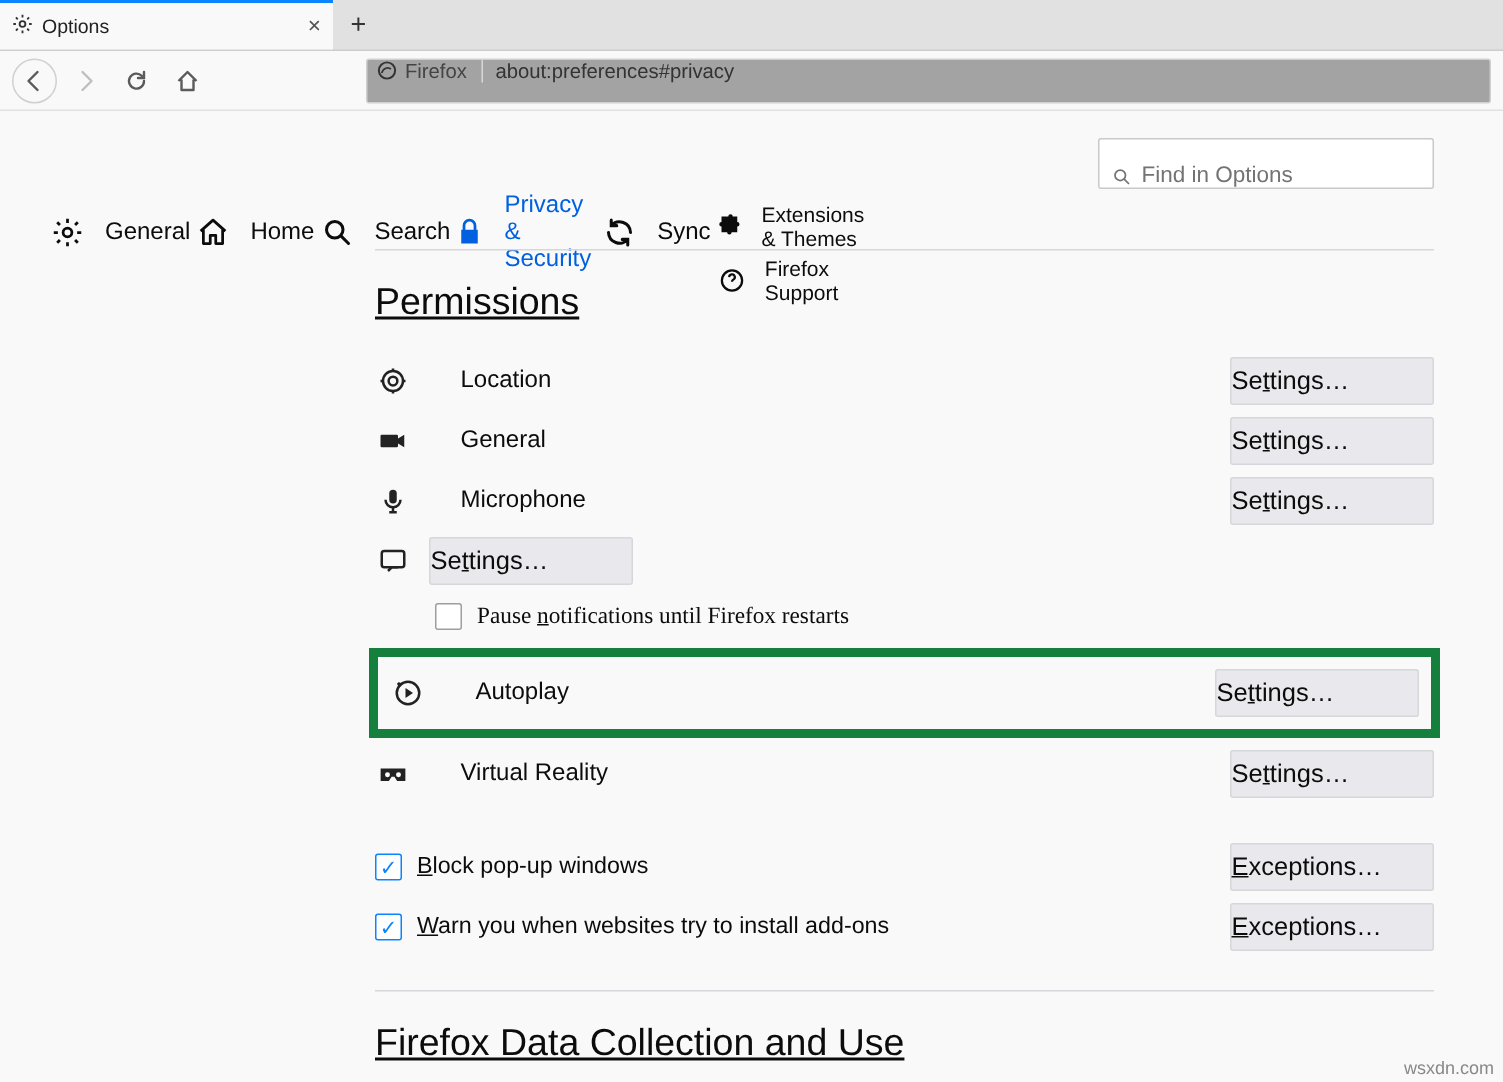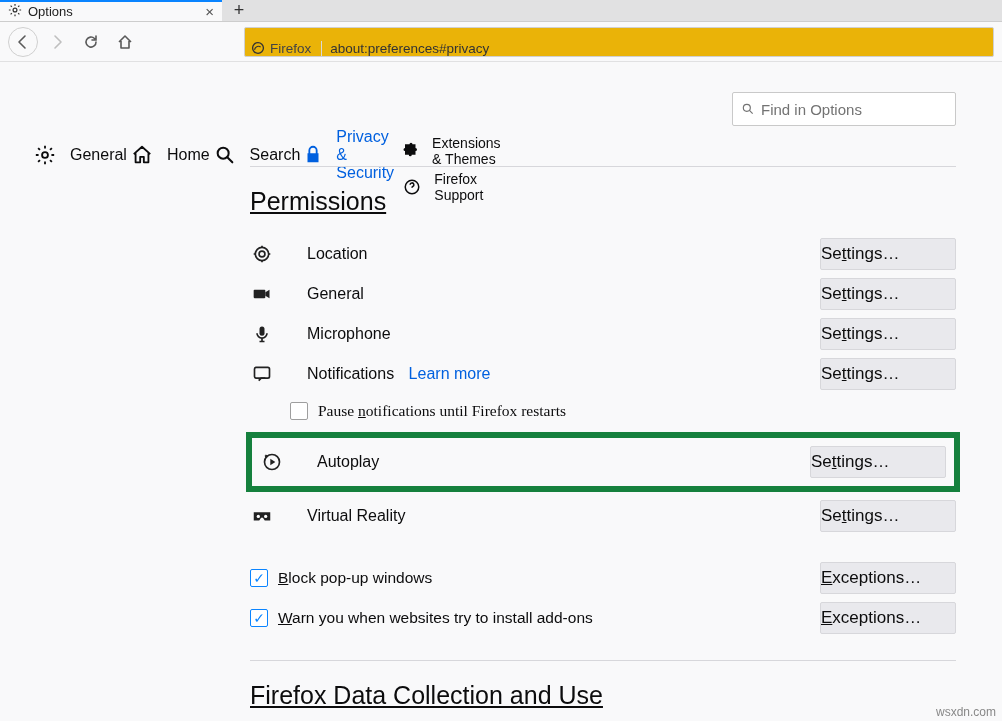--- a/index.html
+++ b/index.html
@@ -10,21 +10,21 @@
     color: #0c0c0d;
     background: #f9f9fa;
     width: 1002px;
     height: 721px;
     overflow: hidden;
     position: relative;
   }
 
   
   .tab-strip {
-    height: 22px;
+    height: 34px;
     background: #e1e1e2;
     display: flex;
     align-items: stretch;
     border-bottom: 1px solid #cdcdcd;
   }
   .tab {
     width: 222px;
     display: flex;
     align-items: center;
     background: #f9f9fa;
@@ -71,23 +71,23 @@
     border: 1px solid #d0d0d0;
     border-radius: 50%;
   }
   .nav-btn.disabled { color: #bfbfbf; }
   .url-bar {
     flex: 1;
     margin-left: 100px;
     height: 30px;
     border: 1px solid #d0d0d0;
     border-radius: 2px;
-    background: #eab308;
-    display: flex;
-    align-items: flex-end;
+    background: #a3a3a3;
+    display: flex;
+    align-items: flex-start;
     padding: 0 6px;
     gap: 8px;
   }
   .url-bar .identity {
     display: flex;
     align-items: center;
     gap: 5px;
     font-size: 13.5px;
     color: #444;
     border-right: 1px solid #d8d8d8;
@@ -147,21 +147,21 @@
     justify-content: flex-end;
     margin-bottom: 40px;
   }
   .find-box {
     width: 224px;
     height: 34px;
     border: 1px solid #c9c9c9;
     border-radius: 2px;
     background: #fff;
     display: flex;
-    align-items: center;
+    align-items: flex-end;
     padding: 0 8px;
     gap: 6px;
     color: #737373;
     font-size: 15px;
   }
   .section-divider { border-top: 1px solid #d7d7db; margin: 0 0 20px 0; }
   .section-title {
     font-size: 25px;
     font-weight: 500;
     color: #0c0c0d;
@@ -330,20 +330,28 @@
       </span>
       <span>Search</span>
     </div>
     <div class="sidebar-item active">
       <span class="s-icon">
         <svg width="22" height="22" viewBox="0 0 24 24" fill="currentColor">
             <path d="M7 10V7a5 5 0 0 1 10 0v3h1v10H6V10h1zm2 0h6V7a3 3 0 0 0-6 0v3z"></path>
           </svg>
       </span>
       <span>Privacy &amp; Security</span>
+    </div>
+    <div class="sidebar-item">
+      <span class="s-icon">
+        <svg width="22" height="22" viewBox="0 0 24 24" fill="none" stroke="currentColor" stroke-width="2.2" stroke-linecap="round">
+            <path d="M20 12a8 8 0 0 0-14-5M4 12a8 8 0 0 0 14 5M6 3v4h4M18 21v-4h-4"></path>
+          </svg>
+      </span>
+      <span>Sync</span>
     </div>
 
     <div class="spacer"></div>
 
     <div class="sidebar-footer">
       <div class="sidebar-item">
         <span class="s-icon">
           <svg width="18" height="18" viewBox="0 0 24 24" fill="currentColor">
               <path d="M10 3a2 2 0 1 1 4 0h4v5a2 2 0 1 1 0 4v5h-5a2 2 0 1 1-4 0H4v-5a2 2 0 1 1 0-4V3h6z"></path>
             </svg>
@@ -411,24 +419,20 @@
       <div class="settings-btn">Se<span class="underline-letter">t</span>tings…</div>
     </div>
 
     <div class="perm-row">
       <span class="perm-icon">
         <svg width="20" height="20" viewBox="0 0 24 24" fill="none" stroke="#222" stroke-width="2">
             <rect x="3" y="4" width="18" height="13" rx="2"></rect>
             <path d="M8 20l3-3h5"></path>
           </svg>
       </span>
-      <span class="perm-label">
-        <span>Notifications</span>
-        <span class="link">Learn more</span>
-      </span>
       <div class="settings-btn">Se<span class="underline-letter">t</span>tings…</div>
     </div>
     <div class="sub-row">
       <span class="checkbox"></span>
       <span>Pause <span class="underline-letter">n</span>otifications until Firefox restarts</span>
     </div>
 
     <div class="highlight-box">
       <div class="perm-row">
         <span class="perm-icon">

